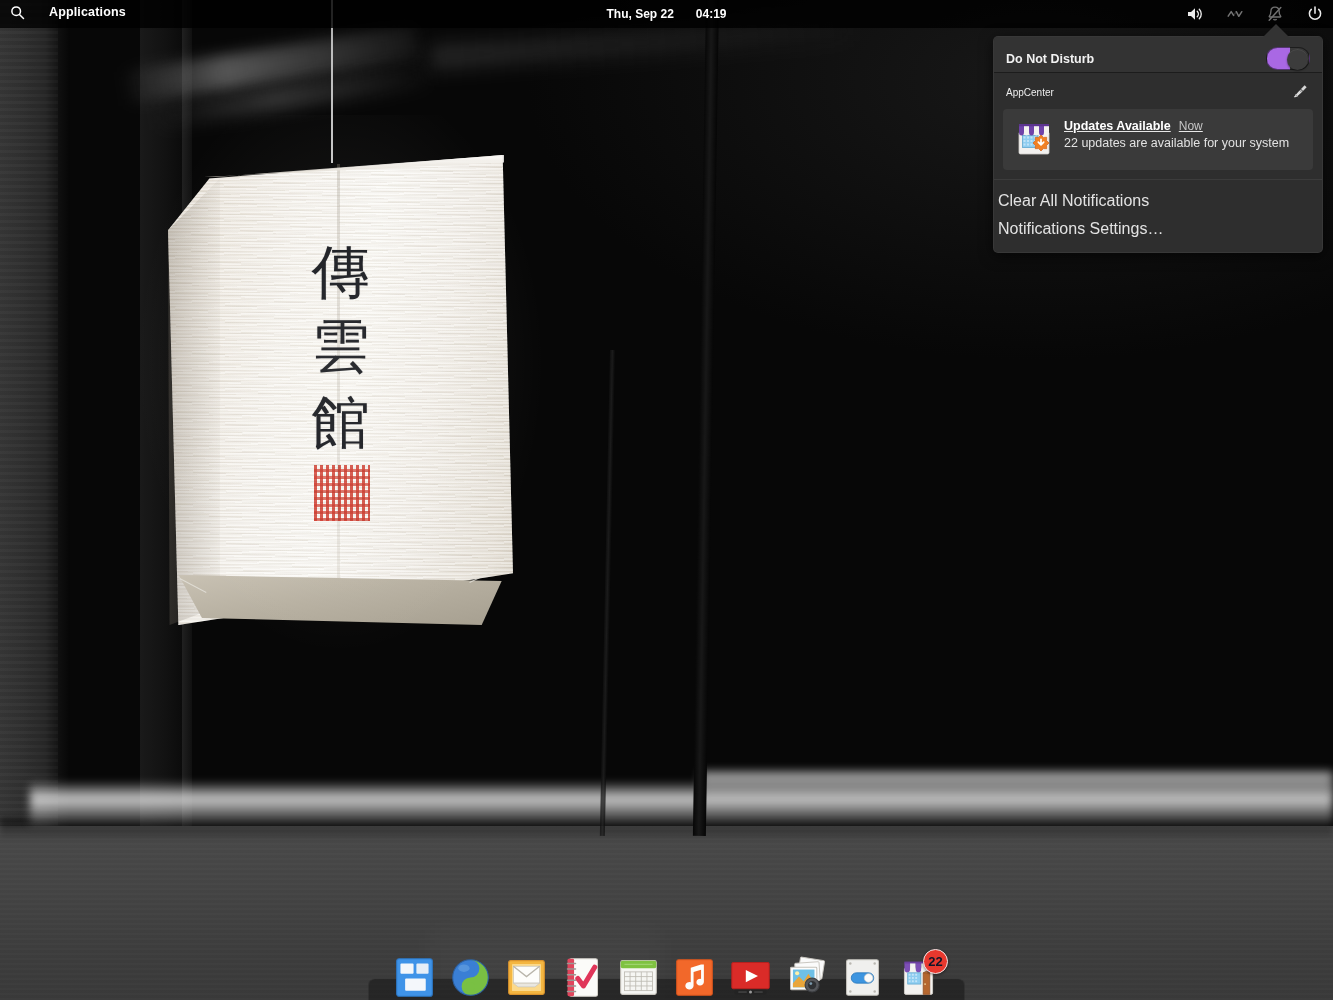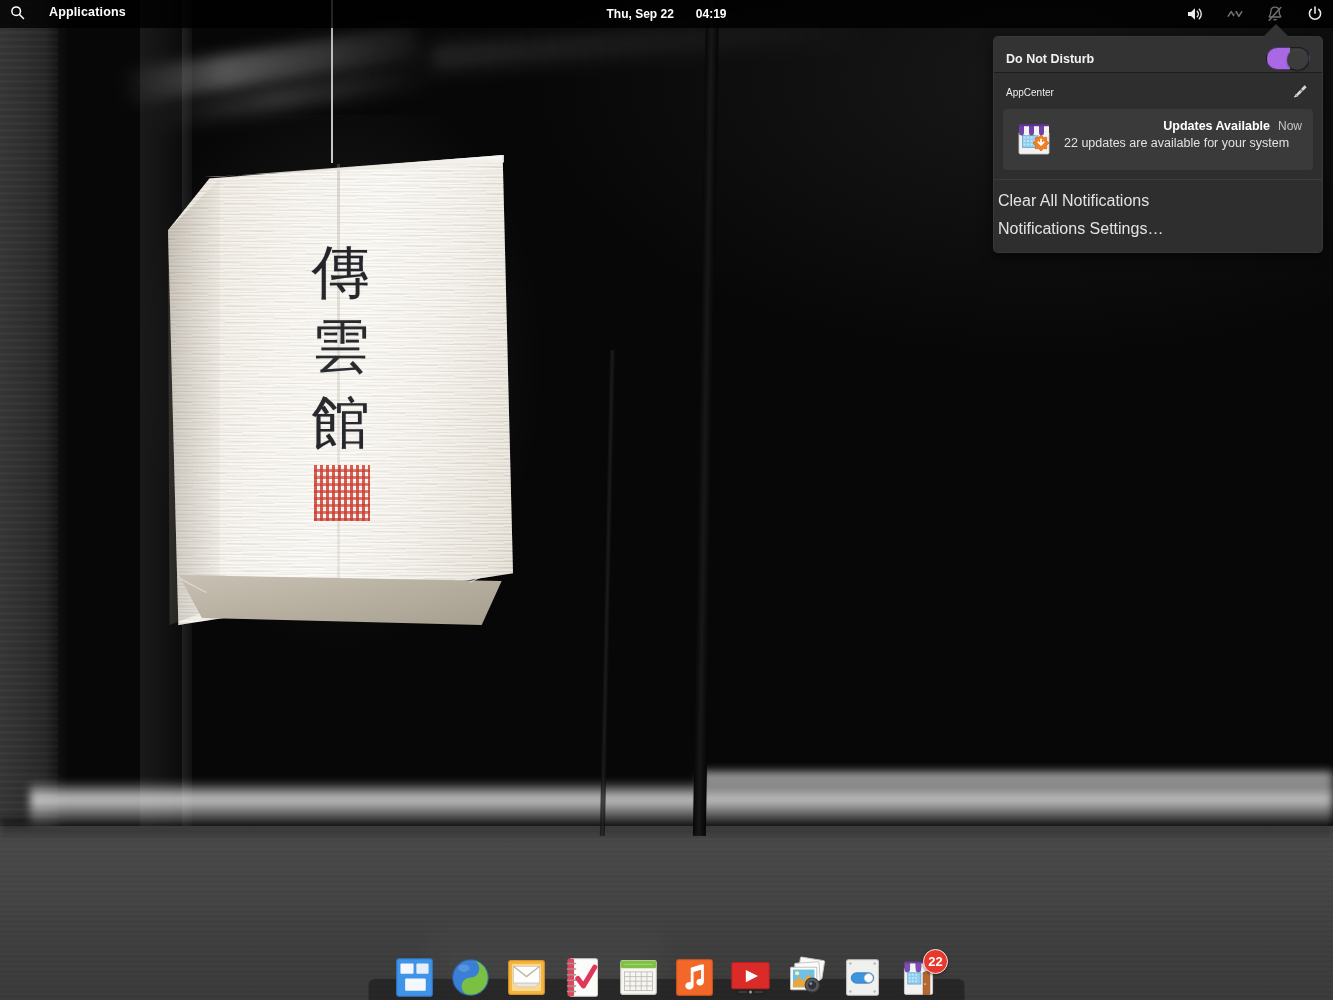--- a/index.html
+++ b/index.html
@@ -236,21 +236,21 @@
   #appcenter-title { font-size:10px; color:#ededed; }
   #broom-btn { width:20px; height:20px; cursor:pointer; opacity:.9; }
   #notif-list { padding:0 9px 9px 9px; }
   .notif-card {
     display:flex; align-items:flex-start; gap:10px;
     background:#3a3a3a; border-radius:4px; padding:10px 11px 11px 11px;
     cursor:pointer;
   }
   .notif-icon { width:40px; height:40px; flex:0 0 40px; position:relative; }
   .notif-body { flex:1; min-width:0; }
-  .notif-titlerow { display:flex; align-items:baseline; justify-content:flex-end; gap:8px; }
+  .notif-titlerow { display:flex; align-items:baseline; justify-content:flex-start; gap:8px;text-decoration:underline; }
   .notif-title { font-size:12.5px; font-weight:bold; color:#fff; }
   .notif-time { font-size:12px; color:#c6c6c6; white-space:nowrap; }
   .notif-desc { font-size:12.5px; color:#e2e2e2; margin-top:20px; }
   #popover-actions { border-top:1px solid rgba(255,255,255,.07); padding:7px 0 9px 0; }
   .pop-action {
     display:block; padding:5px 4px; font-size:16px; color:#e3e3e3; cursor:pointer;
   }
 
   
   #dock {
@@ -266,21 +266,21 @@
     position:absolute; left:374px; top:944px; width:585px; height:56px;
     display:flex; align-items:flex-end; justify-content:center; gap:11px;
     z-index:41;
   }
   .dock-item { width:45px; height:45px; position:relative; cursor:pointer; }
   .dock-icon { width:45px; height:45px; display:block; }
   .badge {
     position:absolute; right:-7px; top:-6px;
     min-width:25px; height:25px; border-radius:50%;
     background:#e8382e; border:1.5px solid #f4e9e9;
-    color:#ffffff; font-size:13px; font-weight:bold;
+    color:#0f172a; font-size:13px; font-weight:bold;
     display:flex; align-items:center; justify-content:center;
     box-shadow:0 1px 3px rgba(0,0,0,.45);
   }
 </style>
 </head>
 <body>
 
 <div id="desktop">
 
   <div class="wp" id="wp-base"></div>

